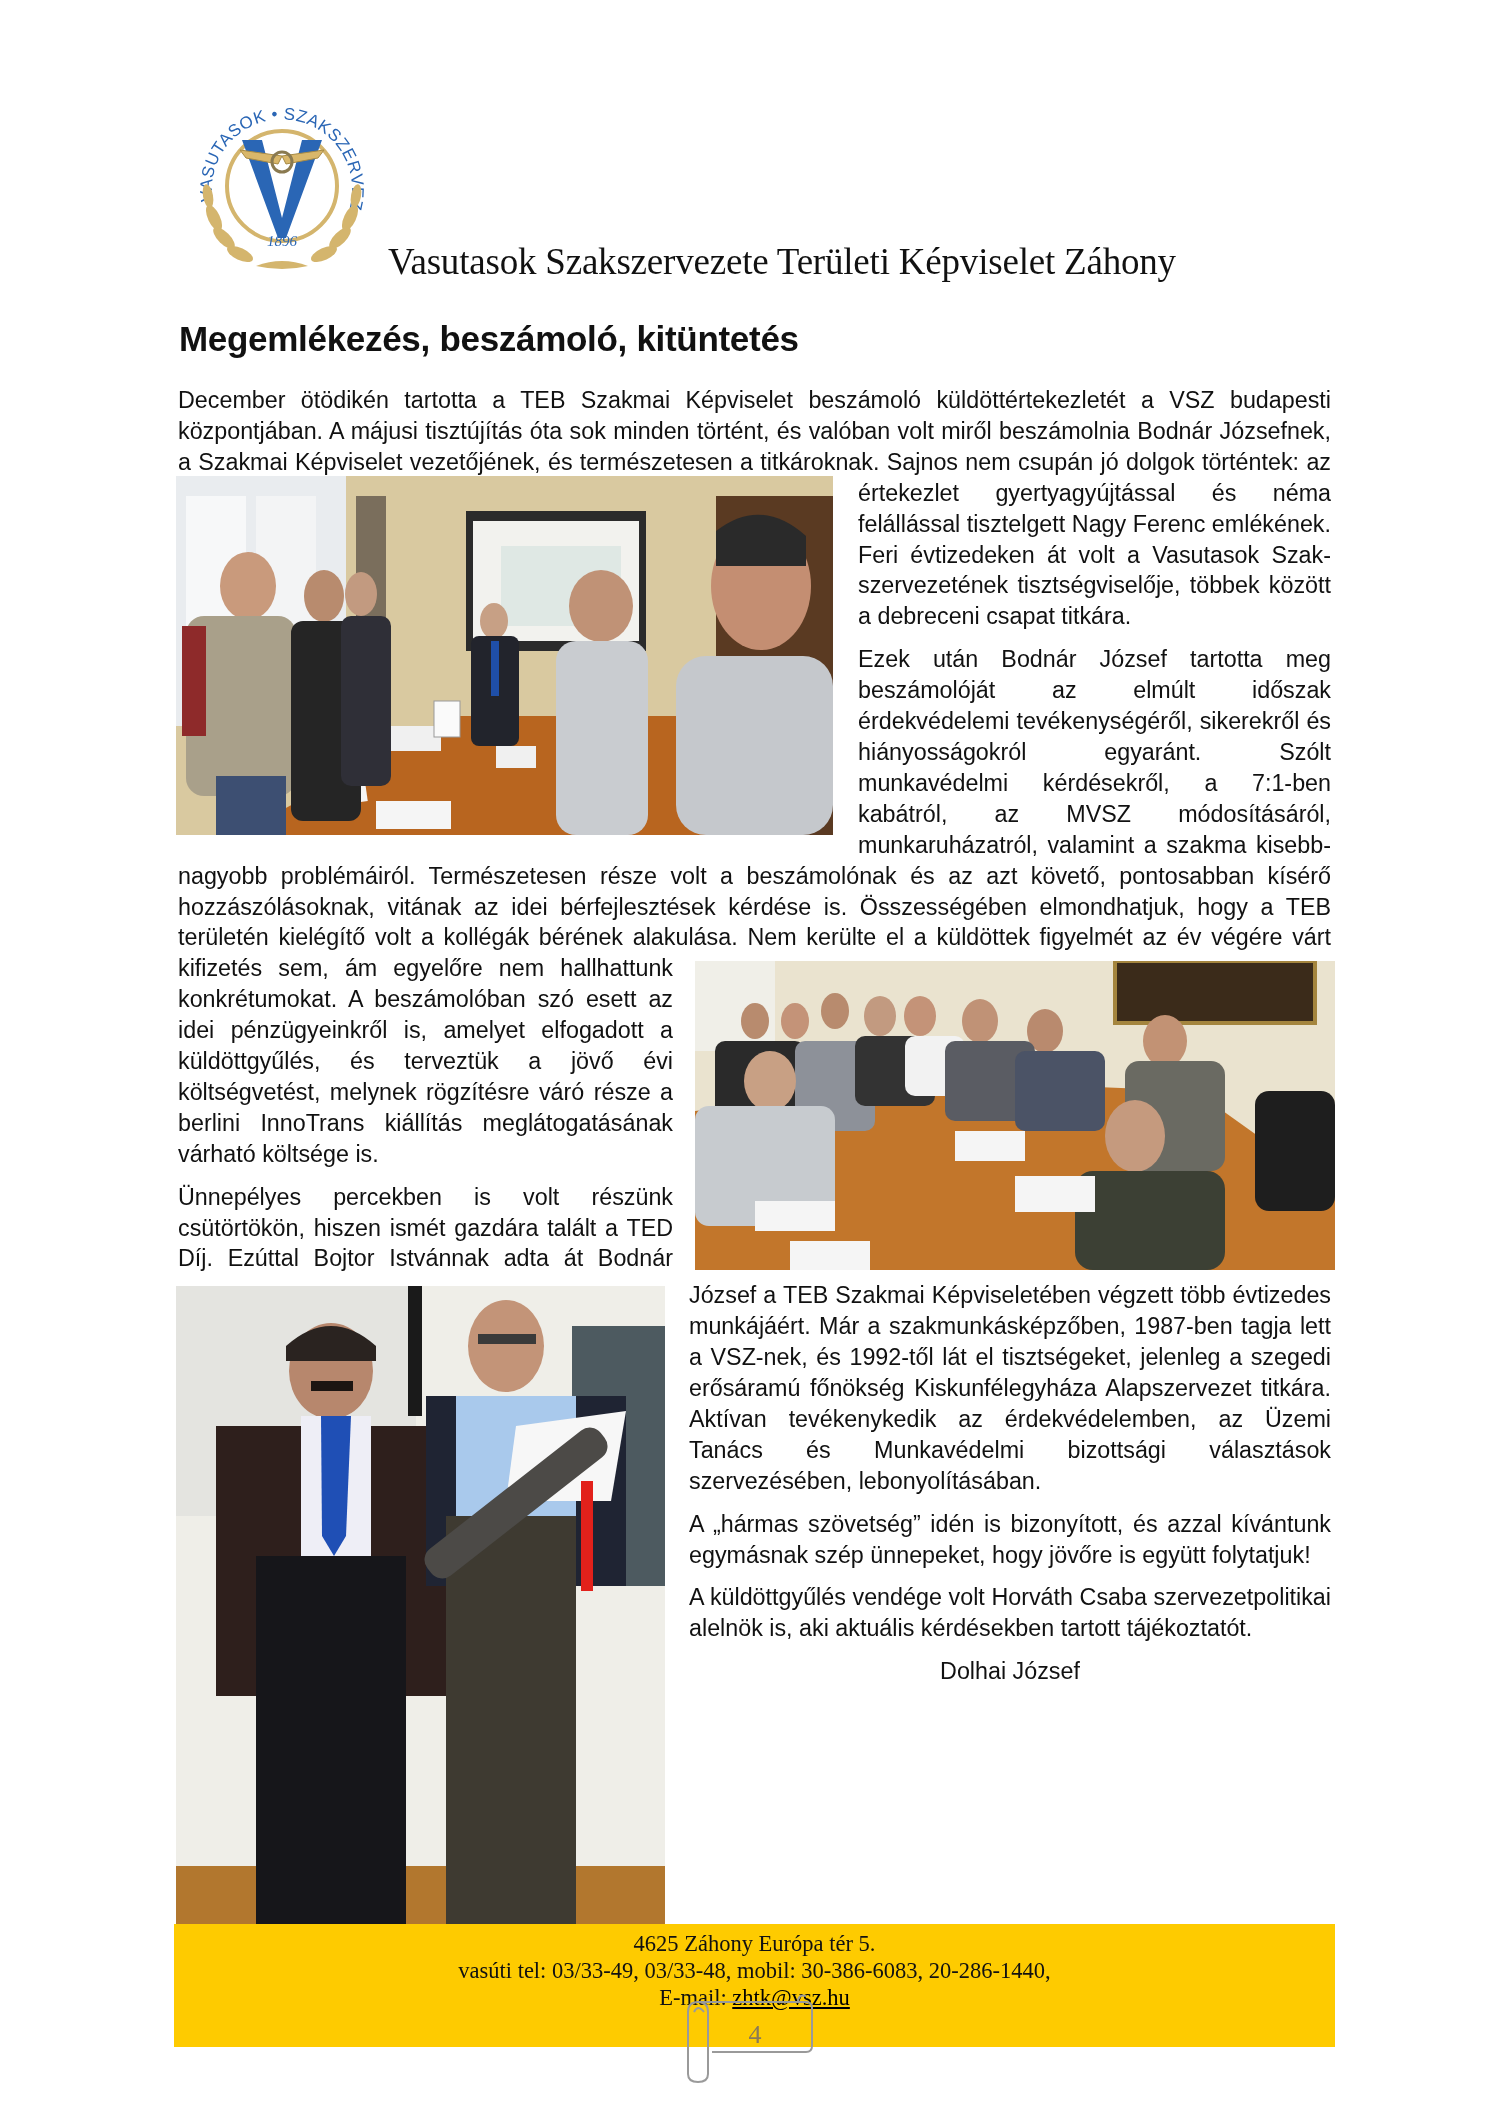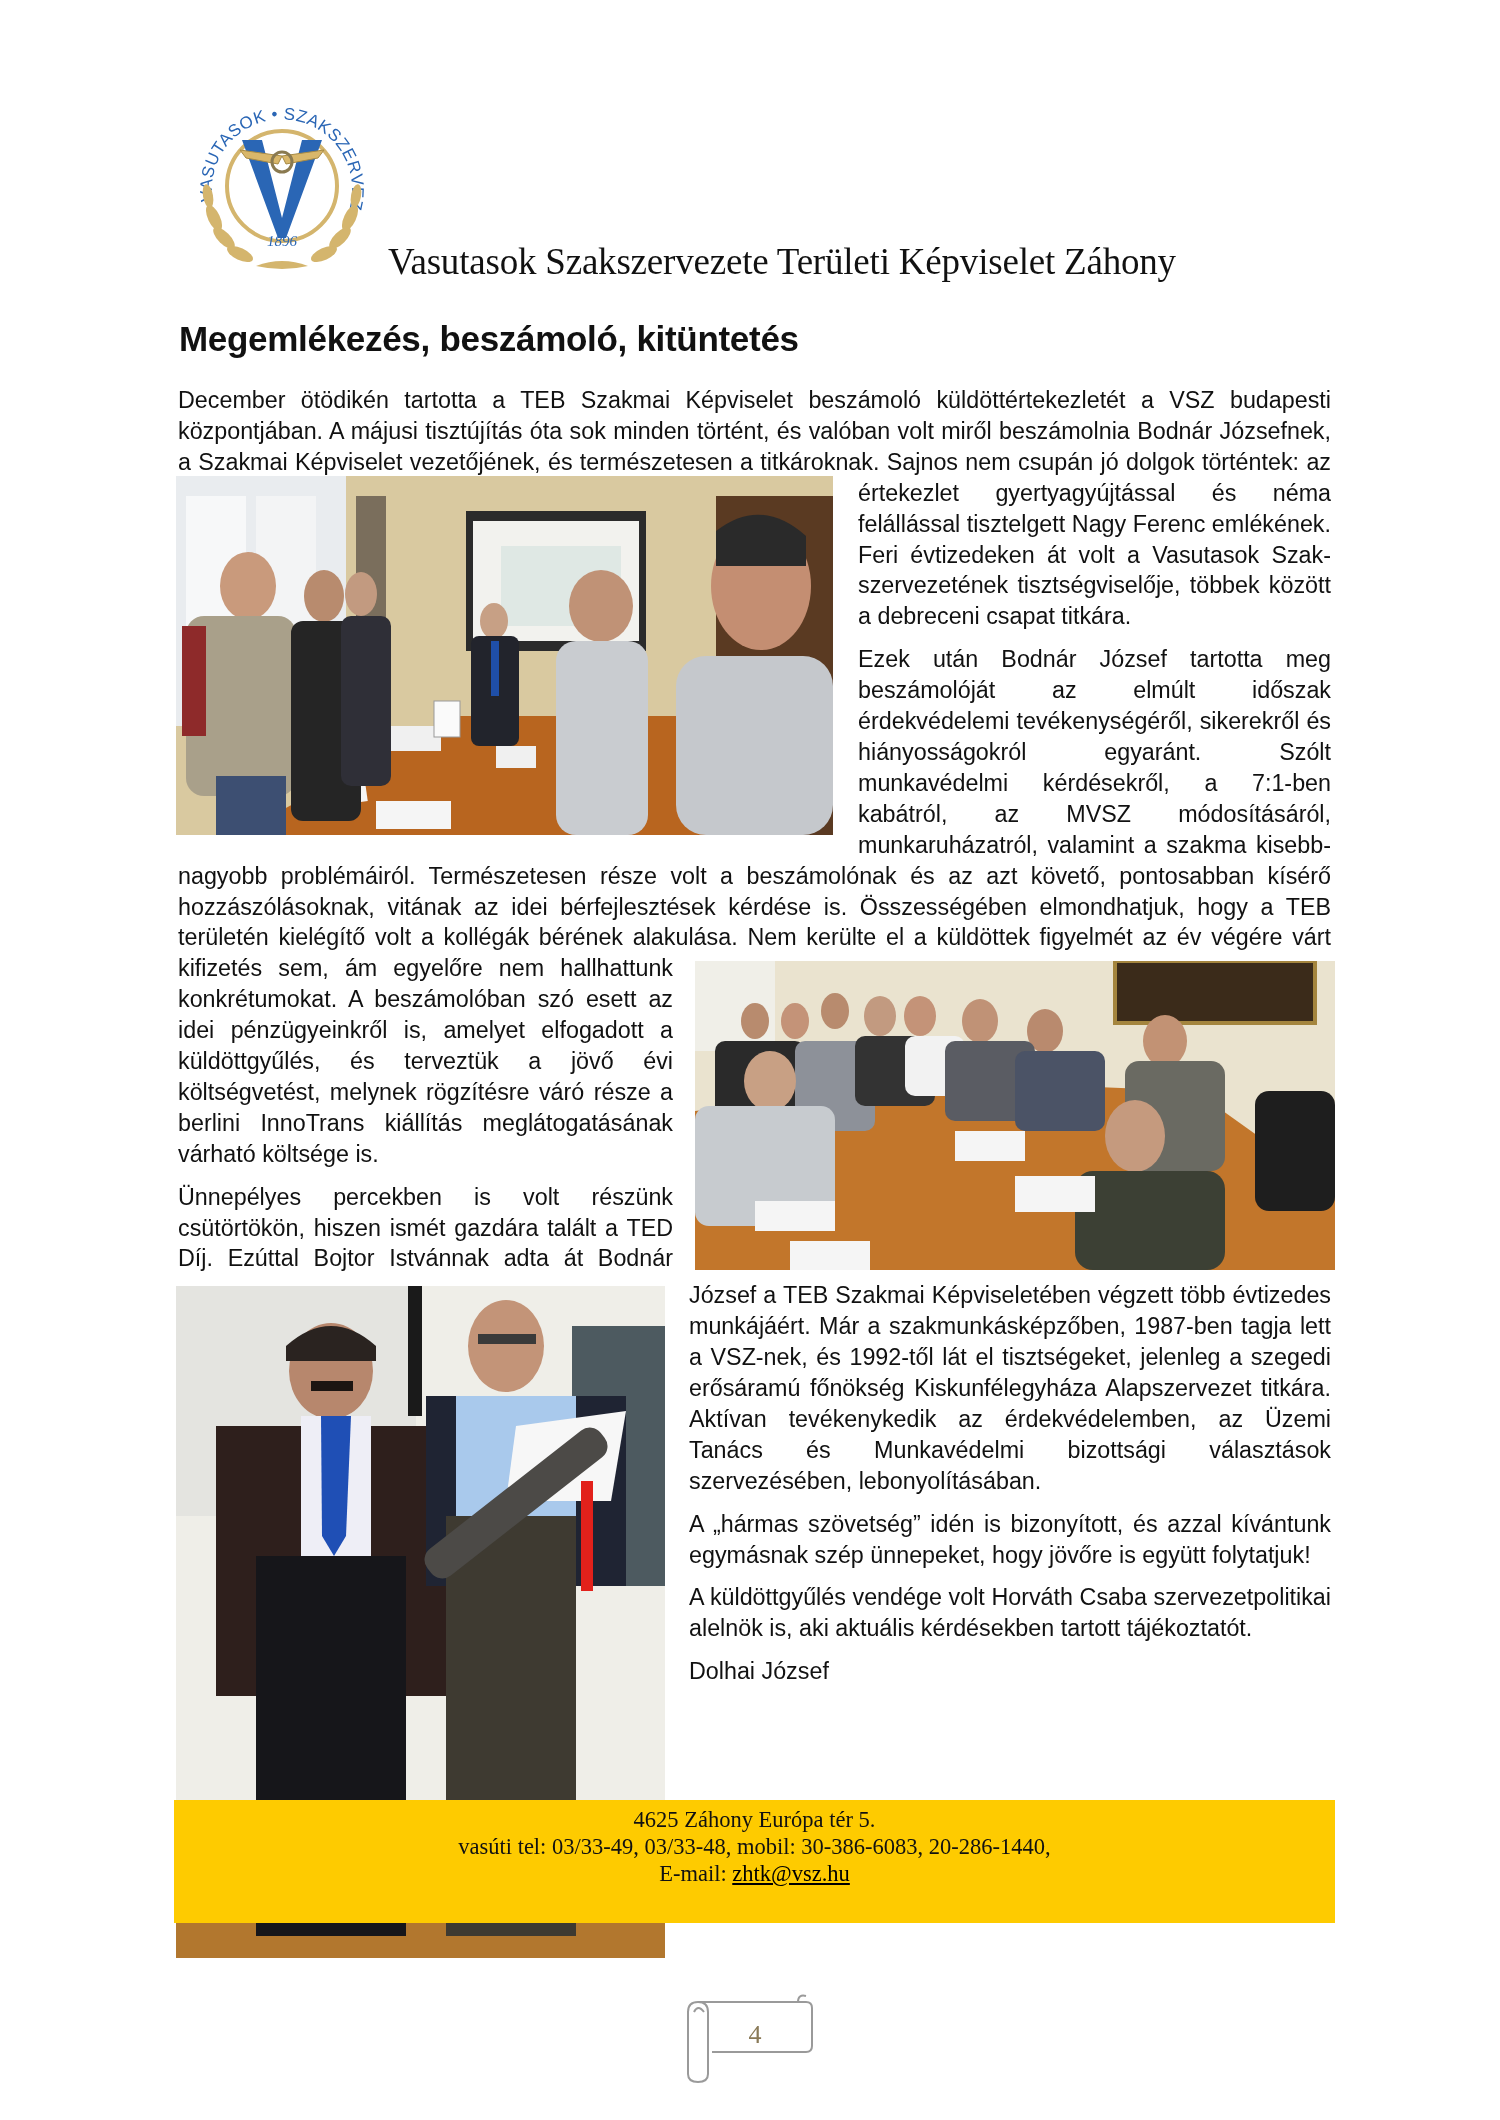--- a/index.html
+++ b/index.html
@@ -6,22 +6,22 @@
   body { width:1500px; height:2120px; position:relative; overflow:hidden; }
   .logo { position:absolute; left:186px; top:88px; width:192px; height:192px; }
   .org-title { position:absolute; left:388px; top:240px; font-family:"Liberation Serif", serif; font-size:37px; color:#111; white-space:nowrap; letter-spacing:-0.2px; }
   .heading { position:absolute; left:178px; top:318px; margin:1px; font-family:"Liberation Sans", sans-serif; font-weight:bold; font-size:35px; color:#111; letter-spacing:-0.3px; }
   .article { position:absolute; left:178px; top:385px; width:1153px; font-family:"Liberation Sans", sans-serif; font-size:23.3px; line-height:30.9px; color:#111; text-align:justify; }
   .article p { margin:0 0 12px 0; }
   .photo { overflow:hidden; position:relative; }
   .photo1 { float:left; width:657px; height:359px; margin:-2px 25px 8px -2px; }
   .photo2 { float:right; width:640px; height:309px; margin:8px -4px 10px 22px; }
   .photo3 { float:left; width:489px; height:672px; margin:6px 24px 0 -2px; }
-  .signature { text-align:left; margin-top:10px; }
-  .footer { position:absolute; left:174px; top:1800px; width:1161px; height:123px; background:#fecb00; font-family:"Liberation Serif", serif; font-size:22.5px; line-height:27px; color:#111; text-align:center; padding-top:6px; box-sizing:border-box; }
+  .signature { text-align:center; margin-top:10px; }
+  .footer { position:absolute; left:174px; top:1924px; width:1161px; height:123px; background:#fecb00; font-family:"Liberation Serif", serif; font-size:22.5px; line-height:27px; color:#111; text-align:center; padding-top:6px; box-sizing:border-box; }
   .footer a { color:#000000; text-decoration:underline; }
   .page-scroll { position:absolute; left:684px; top:1994px; width:132px; height:90px; }
   .page-num { position:absolute; left:730px; top:2020px; width:50px; text-align:center; font-family:"Liberation Serif", serif; font-size:26px; color:#8a7a58; }
   svg { display:block; }
 </style>
 </head>
 <body>
 
 <div class="logo">
   <svg width="192" height="192" viewBox="0 0 192 192">

